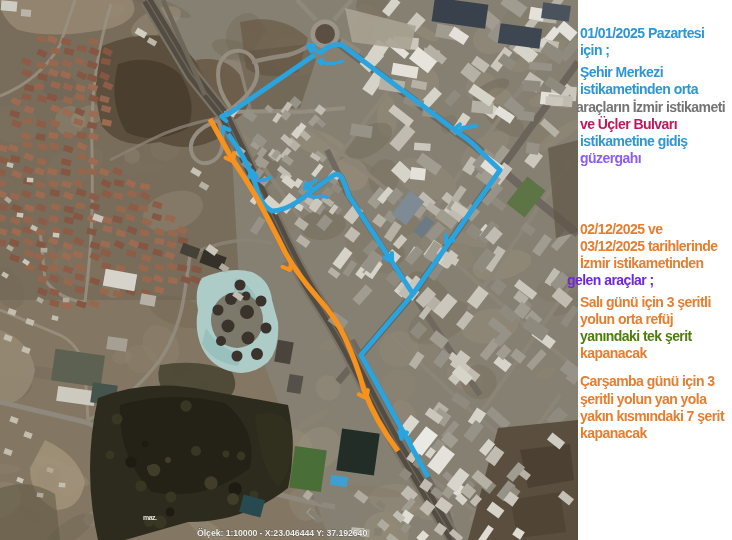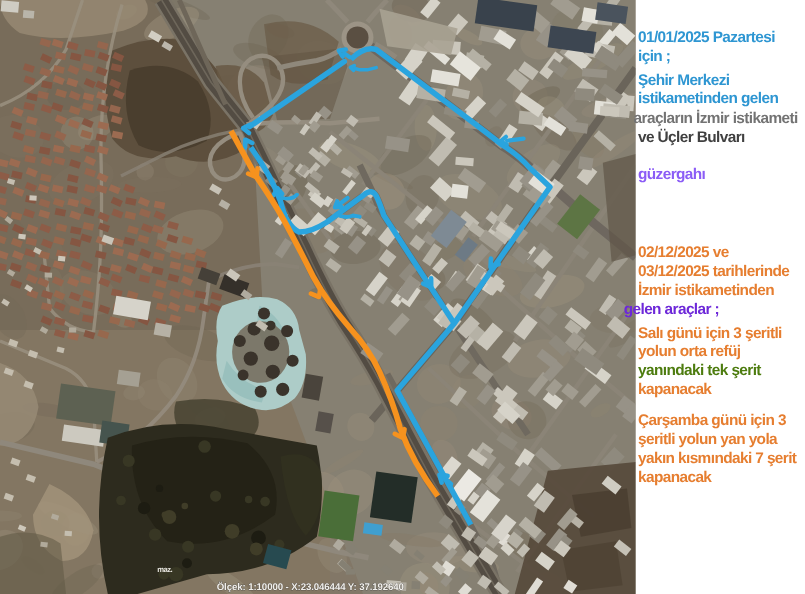--- a/index.html
+++ b/index.html
@@ -892,23 +892,24 @@
 
 <text x="197" y="536" font-family="Liberation Sans, sans-serif" font-size="8.8" font-weight="bold" fill="#f2f0ec" stroke="#3a3a3a" stroke-width="0.45" paint-order="stroke" letter-spacing="-0.1">Ölçek: 1:10000 - X:23.046444 Y: 37.192640</text>
 <text x="143" y="520" font-family="Liberation Sans, sans-serif" font-size="7" font-weight="bold" fill="#e8e6e0">maz.</text>
 </svg>
 
 <div style="position:absolute;left:578px;top:0;width:154px;height:540px;background:#ffffff"></div>
 
 <div style="position:absolute;left:580px;top:25.0px;color:#2e96d2;white-space:nowrap">01/01/2025 Pazartesi</div>
 <div style="position:absolute;left:580px;top:42.2px;color:#2e96d2;white-space:nowrap">için ;</div>
 <div style="position:absolute;left:580px;top:64.2px;color:#2e96d2;white-space:nowrap">Şehir Merkezi</div>
-<div style="position:absolute;left:580px;top:81.4px;color:#2e96d2;white-space:nowrap">istikametinden gelen</div>
+<div style="position:absolute;left:580px;top:81.4px;color:#2e96d2;white-space:nowrap">istikametinden orta</div>
 <div style="position:absolute;left:576px;top:98.6px;color:#737373;white-space:nowrap">araçların İzmir istikameti</div>
-<div style="position:absolute;left:580px;top:115.8px;color:#404040;white-space:nowrap">ve Üçler Bulvarı</div>
+<div style="position:absolute;left:580px;top:115.8px;color:#be185d;white-space:nowrap">ve Üçler Bulvarı</div>
+<div style="position:absolute;left:580px;top:133.0px;color:#2e96d2;white-space:nowrap">istikametine gidiş</div>
 <div style="position:absolute;left:580px;top:150.2px;color:#8b5cf6;white-space:nowrap">güzergahı</div>
 
 <div style="position:absolute;left:580px;top:220.7px;color:#e67e30;white-space:nowrap">02/12/2025 ve</div>
 <div style="position:absolute;left:580px;top:237.9px;color:#e67e30;white-space:nowrap">03/12/2025 tarihlerinde</div>
 <div style="position:absolute;left:580px;top:255.1px;color:#e67e30;white-space:nowrap">İzmir istikametinden</div>
 <div style="position:absolute;left:567px;top:272.3px;color:#6d28d9;white-space:nowrap">gelen araçlar ;</div>
 <div style="position:absolute;left:580px;top:293.7px;color:#e67e30;white-space:nowrap">Salı günü için 3 şeritli</div>
 <div style="position:absolute;left:580px;top:310.9px;color:#e67e30;white-space:nowrap">yolun orta refüj</div>
 <div style="position:absolute;left:580px;top:328.1px;color:#4d7c0f;white-space:nowrap">yanındaki tek şerit</div>
 <div style="position:absolute;left:580px;top:345.3px;color:#e67e30;white-space:nowrap">kapanacak</div>

